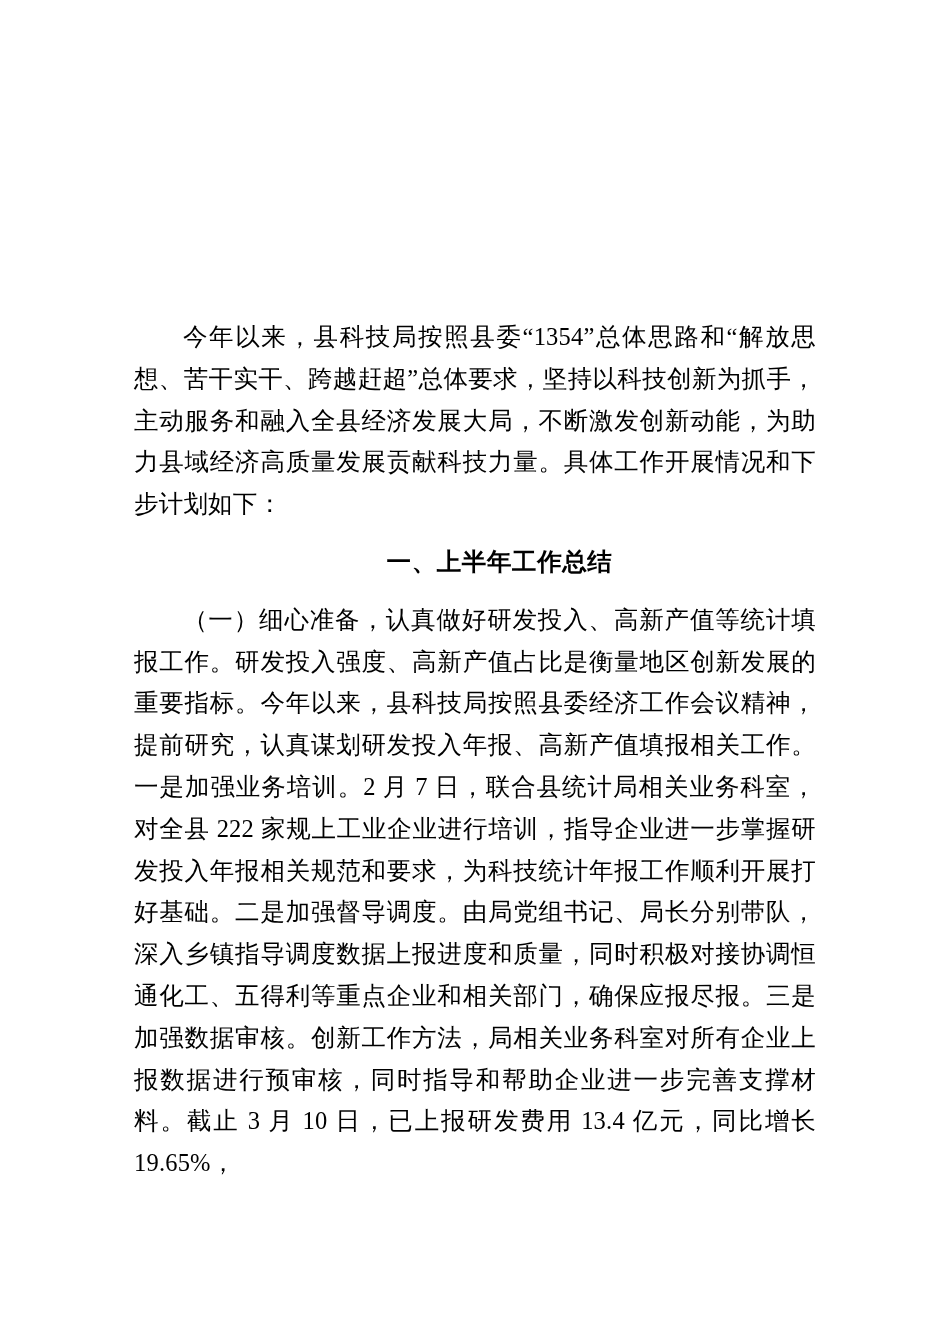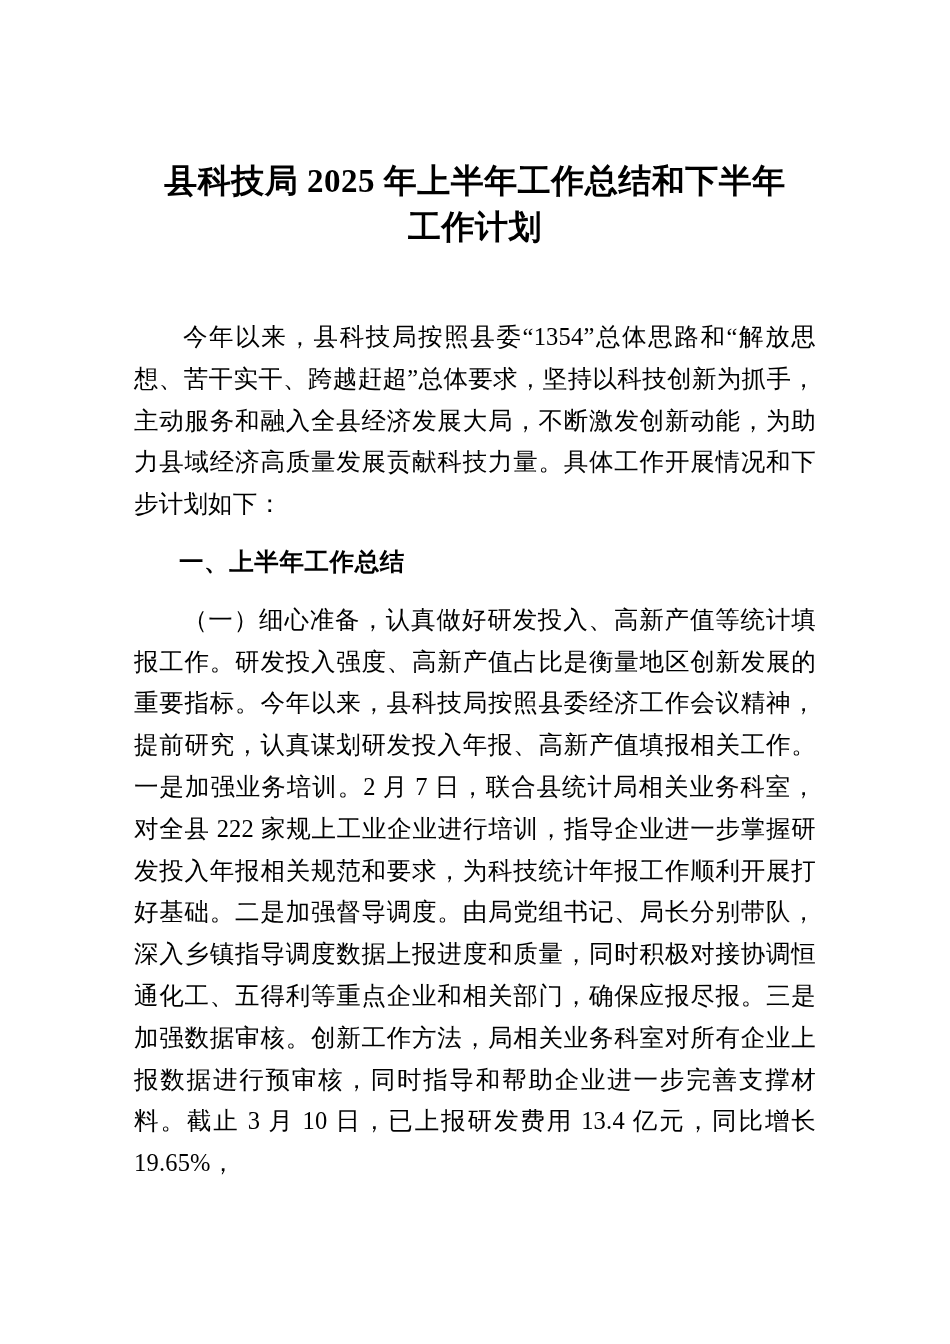--- a/index.html
+++ b/index.html
@@ -41,39 +41,35 @@
     font-size: 24.5px;
     line-height: 41.8px;
     text-align: justify;
     text-justify: inter-ideograph;
     text-indent: 49px;
     letter-spacing: 0.2px;
     color: #000000;
     font-weight: normal;
   }
   p.heading {
-    margin: 12px;
+    margin: 0;
     font-size: 24.5px;
     line-height: 41.8px;
-    text-align: left;
+    text-align: center;
     text-indent: 49px;
     letter-spacing: 0.6px;
     font-weight: bold;
     color: #000000;
   }
 </style>
 </head>
 <body>
 
 <div class="page">
 
-  <div class="doc-title">
-    <div>县科技局 2025 年上半年工作总结和下半年</div>
-    <div>工作计划</div>
-  </div>
 
   <div class="body-block">
     <p class="para">今年以来，县科技局按照县委“1354”总体思路和“解放思想、苦干实干、跨越赶超”总体要求，坚持以科技创新为抓手，主动服务和融入全县经济发展大局，不断激发创新动能，为助力县域经济高质量发展贡献科技力量。具体工作开展情况和下步计划如下：</p>
     <p class="heading">一、上半年工作总结</p>
     <p class="para">（一）细心准备，认真做好研发投入、高新产值等统计填报工作。研发投入强度、高新产值占比是衡量地区创新发展的重要指标。今年以来，县科技局按照县委经济工作会议精神，提前研究，认真谋划研发投入年报、高新产值填报相关工作。一是加强业务培训。2 月 7 日，联合县统计局相关业务科室，对全县 222 家规上工业企业进行培训，指导企业进一步掌握研发投入年报相关规范和要求，为科技统计年报工作顺利开展打好基础。二是加强督导调度。由局党组书记、局长分别带队，深入乡镇指导调度数据上报进度和质量，同时积极对接协调恒通化工、五得利等重点企业和相关部门，确保应报尽报。三是加强数据审核。创新工作方法，局相关业务科室对所有企业上报数据进行预审核，同时指导和帮助企业进一步完善支撑材料。截止 3 月 10 日，已上报研发费用 13.4 亿元，同比增长 19.65%，</p>
   </div>
 
 </div>
 
 </body></html>

